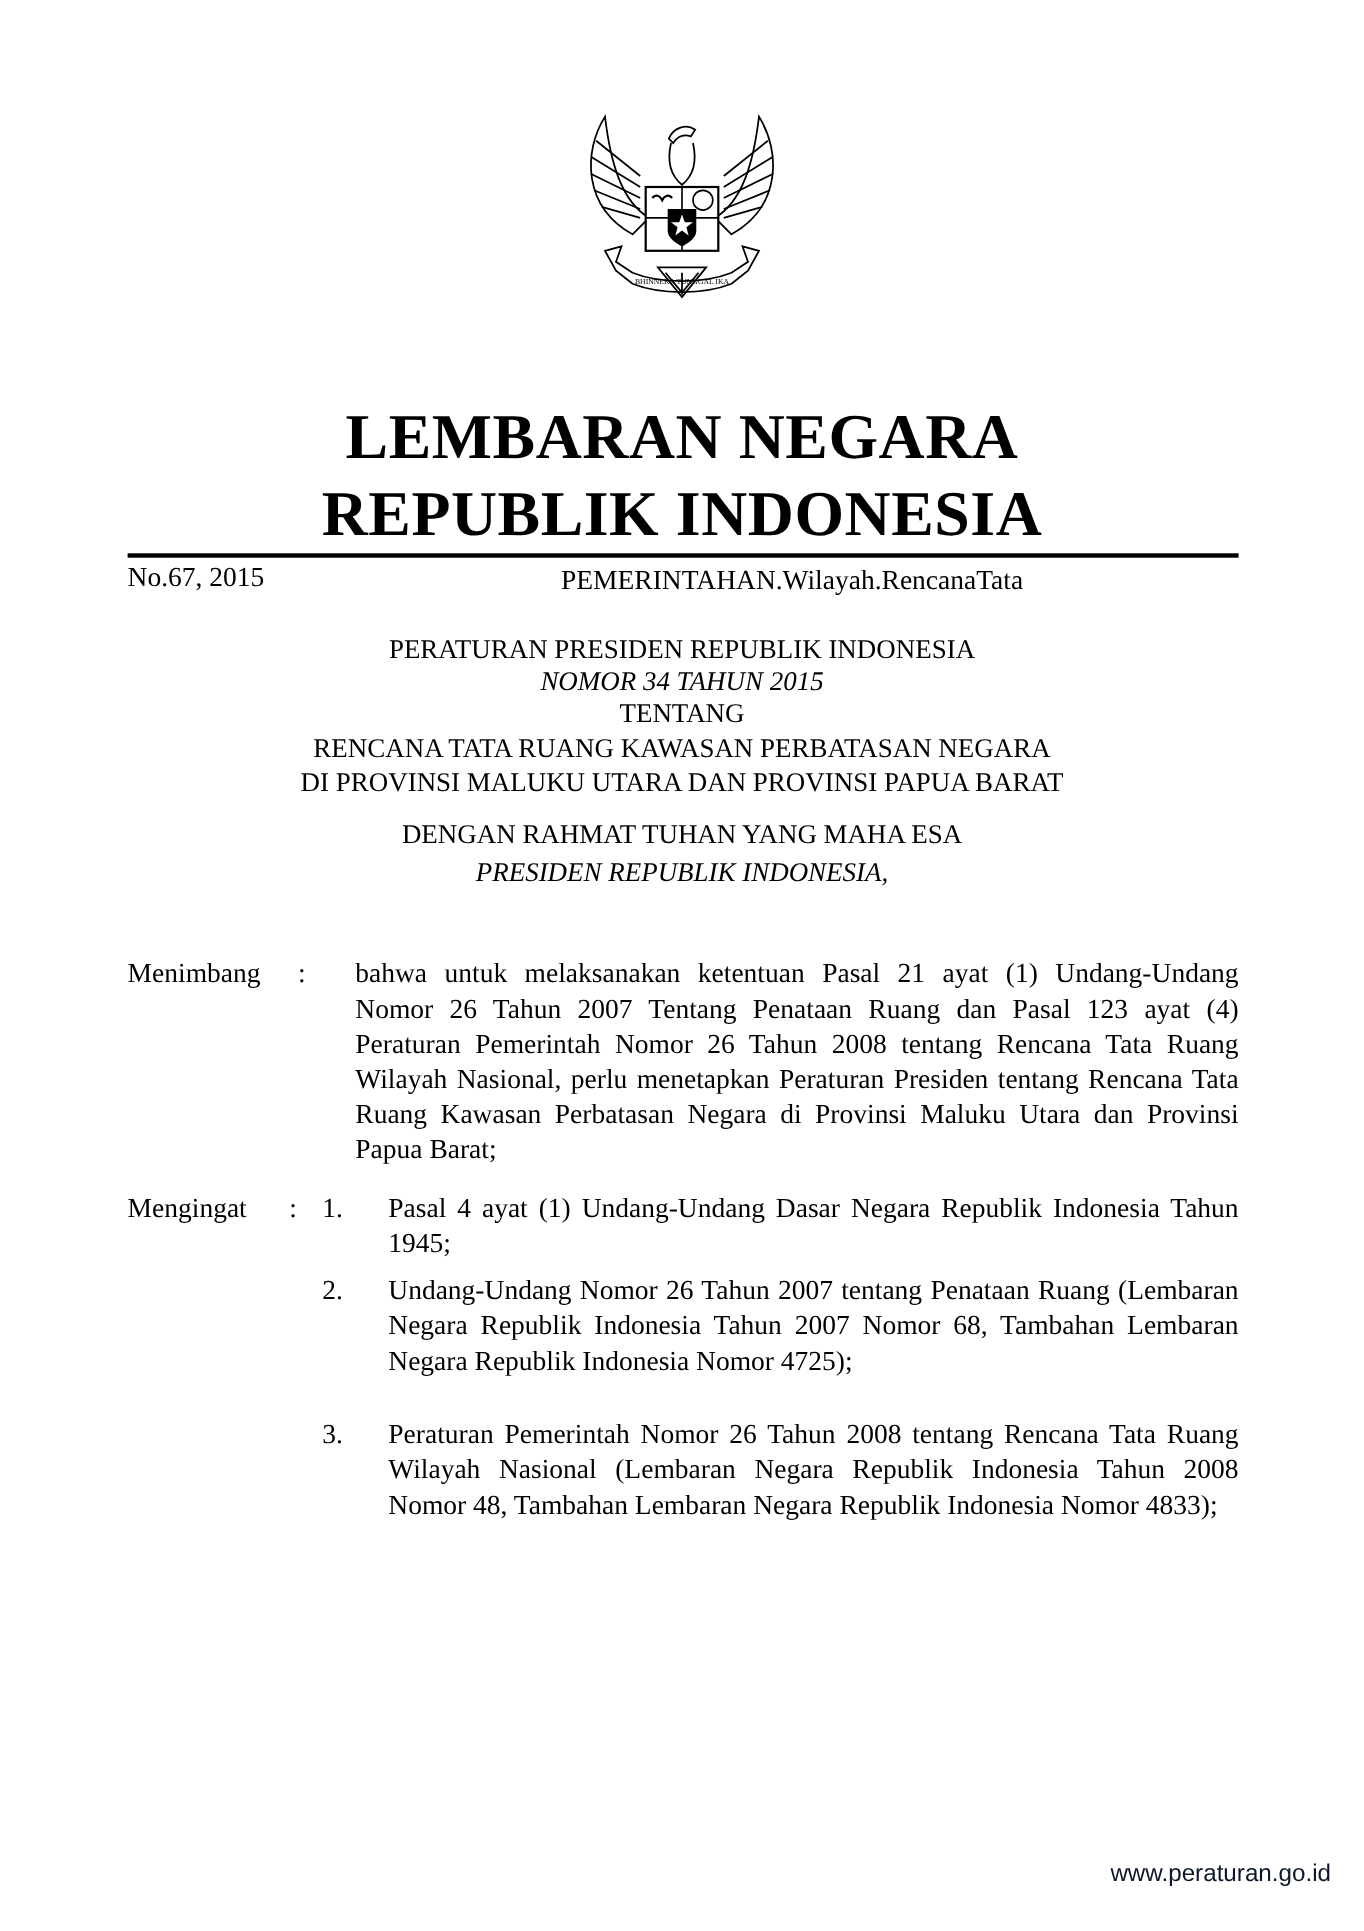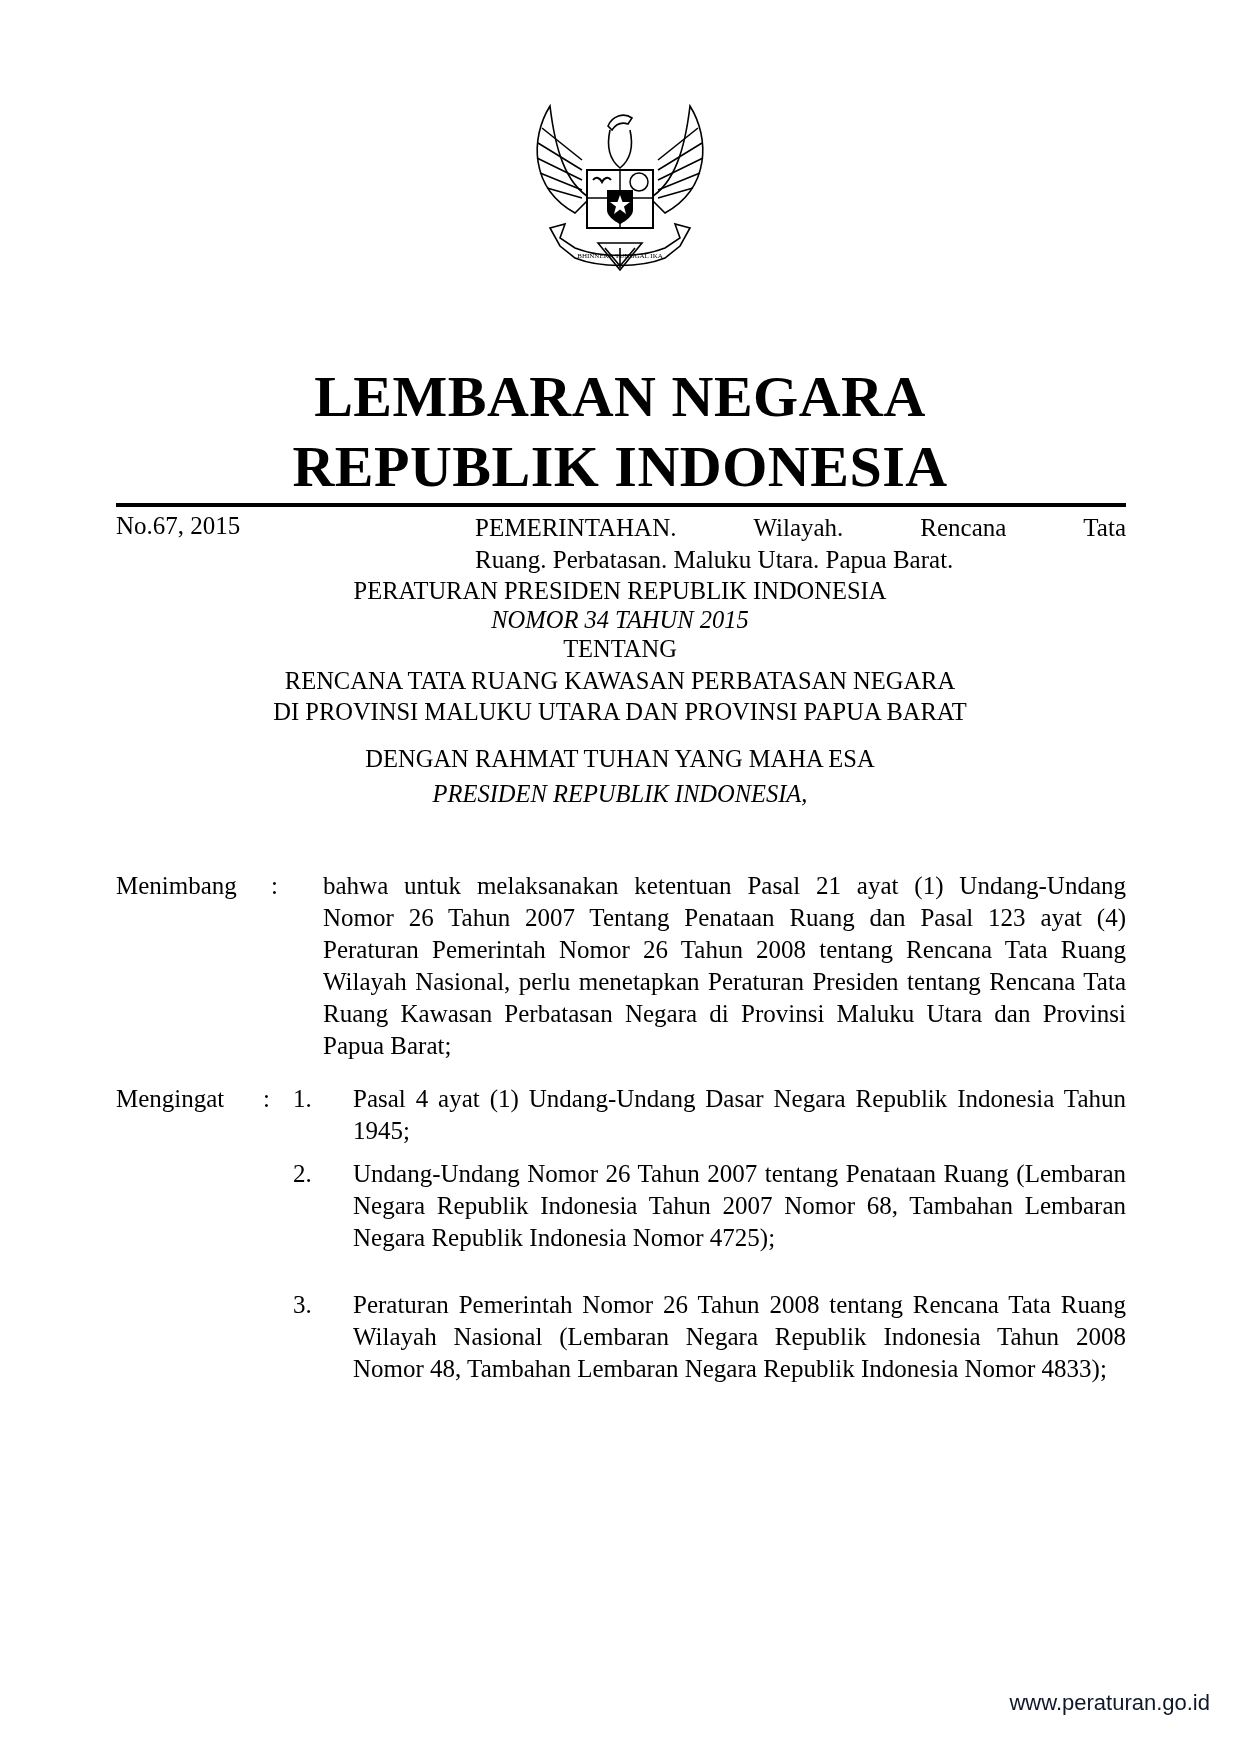--- a/index.html
+++ b/index.html
@@ -7,21 +7,21 @@
          font-family:"Liberation Serif", "DejaVu Serif", serif; color:#000; }
   .emblem { position:absolute; left:520px; top:98px; width:200px; height:180px; }
   .title { position:absolute; left:0; width:1240px; text-align:center;
            font-weight:bold; font-size:58px; letter-spacing:0.5px; line-height:1; }
   .title1 { top:368px; }
   .title2 { top:438px; }
   .rule { position:absolute; left:116px; top:503px; width:1010px; height:4px; background:#000; }
   .gazette-no { position:absolute; left:116px; top:512px; font-size:25px; }
   .gazette-subject { position:absolute; left:475px; top:512px; width:651px;
            font-size:25px; line-height:32px; text-align:justify; text-align-last:left; }
-  .gazette-subject .line1 { display:flex; justify-content:space-between; }
+  .gazette-subject .line1 { display:flex; justify-content:flex-start;margin-left:35px; }
   .heading { position:absolute; left:0; width:1240px; text-align:center; font-size:24.5px; }
   .section { position:absolute; left:116px; width:1010px; font-size:25px; line-height:32px; }
   .sec-label { position:absolute; left:0; top:0; }
   .sec-colon { position:absolute; left:155px; top:0; }
   .sec-body { position:absolute; left:207px; width:803px; text-align:justify; }
   .list-item { position:absolute; left:177px; width:833px; }
   .list-num { position:absolute; left:0; top:0; }
   .list-text { position:absolute; left:60px; width:773px; text-align:justify; }
   .watermark { position:absolute; right:30px; top:1690px; font-family:"Liberation Sans", "DejaVu Sans", sans-serif;
                font-size:22px; color:#0f172a; }
@@ -66,21 +66,20 @@
   <div class="rule"></div>
 
   <div class="gazette-no">No.67, 2015</div>
   <div class="gazette-subject">
     <div class="line1">
       <span>PEMERINTAHAN.</span>
       <span>Wilayah.</span>
       <span>Rencana</span>
       <span>Tata</span>
     </div>
-    <div>Ruang. Perbatasan. Maluku Utara. Papua Barat.</div>
   </div>
 
   <div class="heading" style="top:577px;">PERATURAN PRESIDEN REPUBLIK INDONESIA</div>
   <div class="heading" style="top:606px;font-style:italic;">NOMOR 34 TAHUN 2015</div>
   <div class="heading" style="top:635px;">TENTANG</div>
   <div class="heading" style="top:667px;">RENCANA TATA RUANG KAWASAN PERBATASAN NEGARA</div>
   <div class="heading" style="top:698px;">DI PROVINSI MALUKU UTARA DAN PROVINSI PAPUA BARAT</div>
   <div class="heading" style="top:745px;">DENGAN RAHMAT TUHAN YANG MAHA ESA</div>
   <div class="heading" style="top:780px;font-style:italic;">PRESIDEN REPUBLIK INDONESIA,</div>
 

